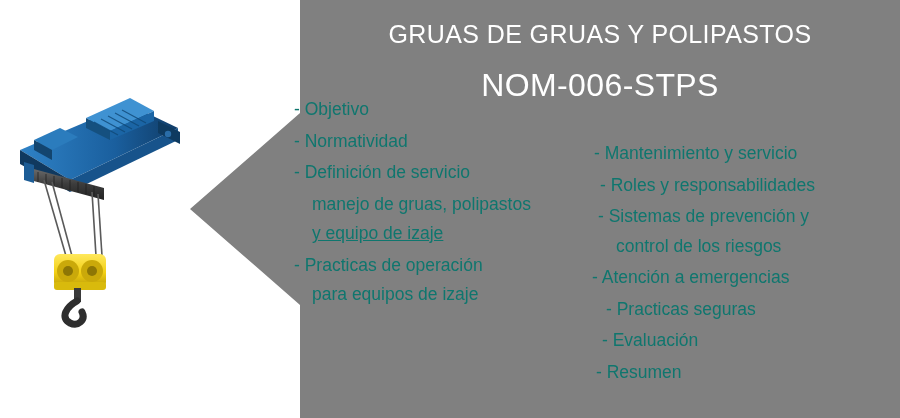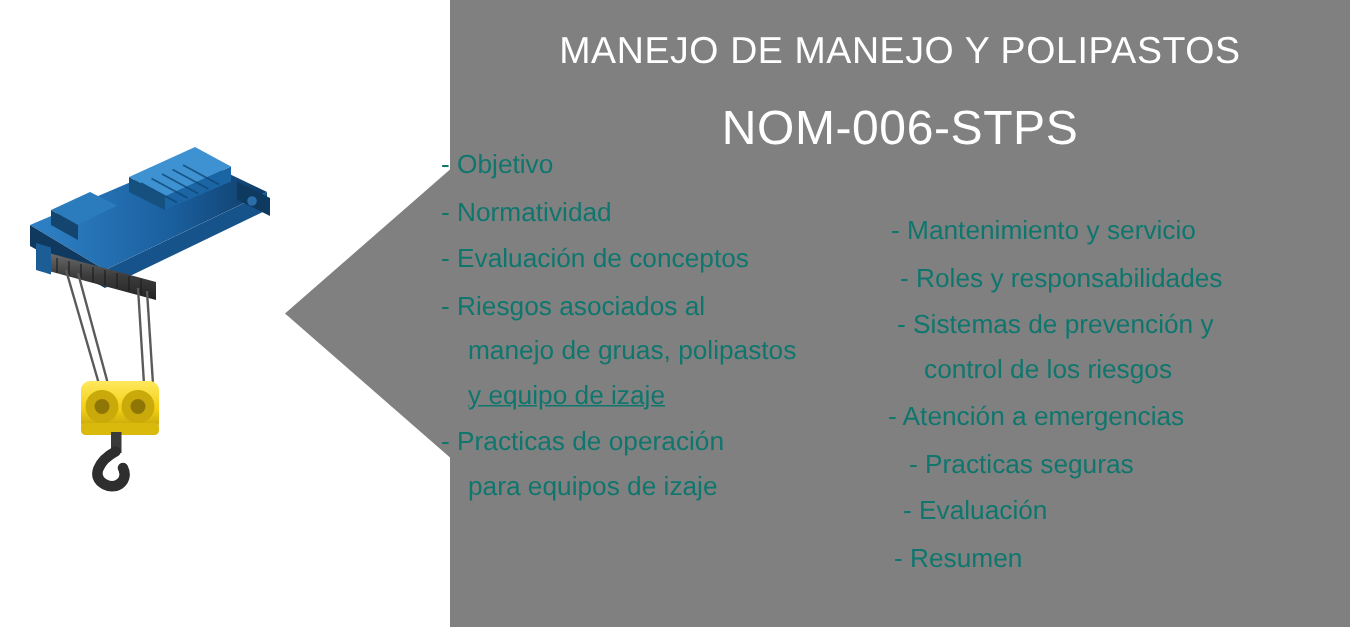--- a/index.html
+++ b/index.html
@@ -204,38 +204,37 @@
 
       <path d="M69 213 C 58 219, 52 230, 62 235 C 70 239, 78 232, 74 224" fill="none" stroke="#2e2e2e" stroke-width="7" stroke-linecap="round"></path>
     </g>
   </svg>
 
   <div id="grey-panel"></div>
 
   <div id="panel-content">
 
     <div id="title-block">
-      <div id="title-line1">MANEJO DE MANEJO Y POLIPASTOS</div>
+      <div id="title-line1">GRUAS DE GRUAS Y POLIPASTOS</div>
       <div id="title-line2">NOM-006-STPS</div>
     </div>
 
     <div id="columns">
 
       <div class="col" id="col-left">
         <div class="bullet">
           <span>- Objetivo</span>
         </div>
         <div class="bullet">
           <span>- Normatividad</span>
         </div>
         <div class="bullet">
-          <span>- Evaluación de conceptos</span>
-        </div>
-        <div class="bullet">
-          <span>- Riesgos asociados al</span>
+          <span>- Definición de servicio</span>
+        </div>
+        <div class="bullet">
           <span class="wrap2">manejo de gruas, polipastos</span>
           <span class="wrap3">y equipo de izaje</span>
         </div>
         <div class="bullet">
           <span>- Practicas de operación</span>
           <span class="wrap2">para equipos de izaje</span>
         </div>
       </div>
 
       <div class="col" id="col-right">

